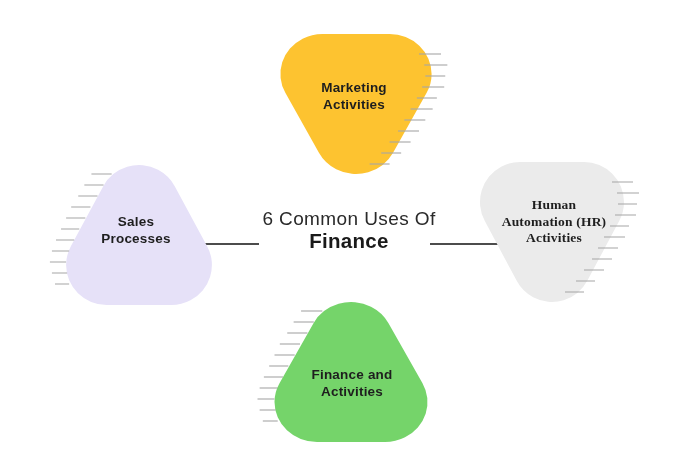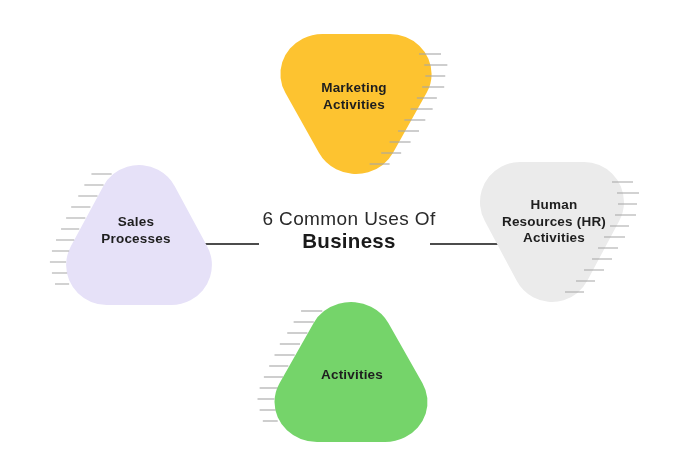--- a/index.html
+++ b/index.html
@@ -21,21 +21,21 @@
   .title-line-bold{font-size:20.5px;font-weight:700;line-height:22px;letter-spacing:0.3px;color:#1a1a1a;}
   .connector{position:absolute;}
   .connector line{stroke-width:1.5;}
   
   #node-marketing-svg{left:272px;top:29px;}
   #node-sales-svg{left:58px;top:160px;}
   #node-hr-svg{left:472px;top:157px;}
   #node-finance-svg{left:266px;top:297px;}
   #label-marketing{left:274px;top:80px;width:160px;}
   #label-sales{left:56px;top:214px;width:160px;}
-  #label-hr{left:474px;top:197px;width:160px;}
+  #label-hr{left:474px;top:197px;width:160px;font-family:Liberation Serif, serif;}
   #label-finance{left:272px;top:367px;width:160px;}
   #connector-left{left:202px;top:240px;}
   #connector-right{left:429px;top:240px;}
 </style>
 </head>
 <body>
 
 <div id="canvas">
 
   <svg id="connector-left" class="connector" width="58" height="8" viewBox="0 0 58 8">
@@ -98,42 +98,43 @@
         <line x1="132" y1="80" x2="153" y2="80"></line>
       <line x1="126" y1="91" x2="146" y2="91"></line>
         <line x1="120" y1="102" x2="140" y2="102"></line>
       <line x1="112" y1="113" x2="132" y2="113"></line>
         <line x1="104" y1="124" x2="123" y2="124"></line>
       <line x1="93" y1="135" x2="112" y2="135"></line>
     </g>
   </svg>
   <div id="label-hr" class="label">
     <span>Human</span>
-    <span>Resources (HR)</span>
+    <span>Automation (HR)</span>
     <span>Activities</span>
   </div>
 
   <svg id="node-finance-svg" class="node-svg" width="170" height="150" viewBox="0 0 160 150" preserveAspectRatio="none">
     <path class="blob" d="M80 45 L112 105 L48 105 Z" fill="#75D46A" stroke="#75D46A"></path>
     <g class="hatch" stroke="#A6A6A6">
       <line x1="33" y1="14" x2="53" y2="14"></line>
         <line x1="26" y1="25" x2="45" y2="25"></line>
       <line x1="20" y1="36" x2="39" y2="36"></line>
         <line x1="13" y1="47" x2="32" y2="47"></line>
       <line x1="8" y1="58" x2="27" y2="58"></line>
         <line x1="3" y1="69" x2="21" y2="69"></line>
       <line x1="-2" y1="80" x2="16" y2="80"></line>
         <line x1="-6" y1="91" x2="11" y2="91"></line>
       <line x1="-8" y1="102" x2="8" y2="102"></line>
         <line x1="-6" y1="113" x2="9" y2="113"></line>
       <line x1="-3" y1="124" x2="11" y2="124"></line>
     </g>
   </svg>
   <div id="label-finance" class="label">
+    <span>Finance and</span>
     <span>Activities</span>
   </div>
 
   <div class="center-title">
     <div class="title-line-1">6 Common Uses Of</div>
-    <div class="title-line-bold">Business</div>
+    <div class="title-line-bold">Finance</div>
   </div>
 
 </div>
 
 </body></html>

